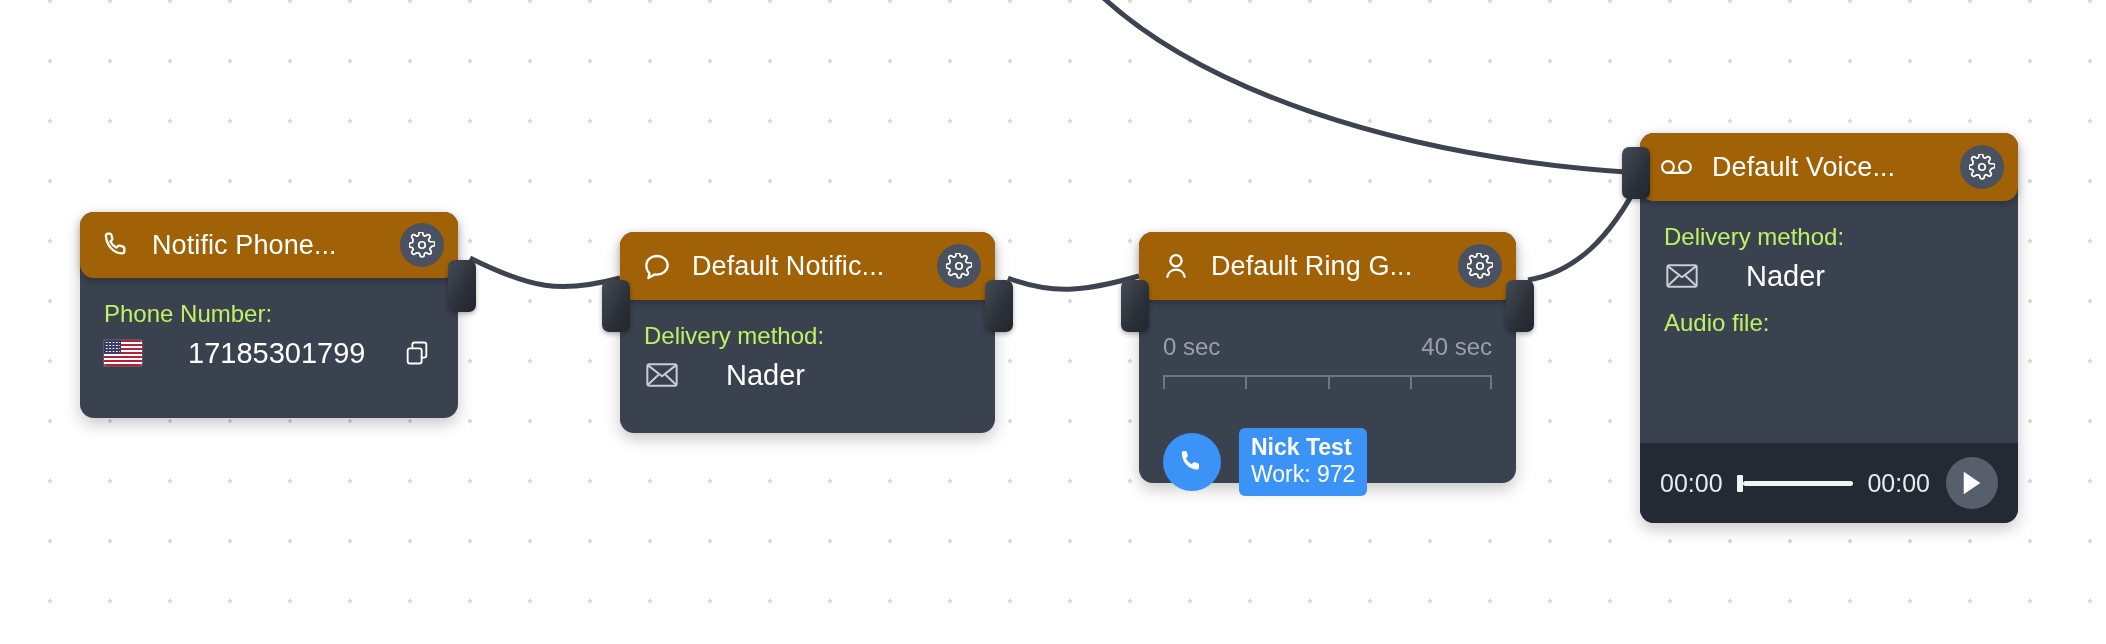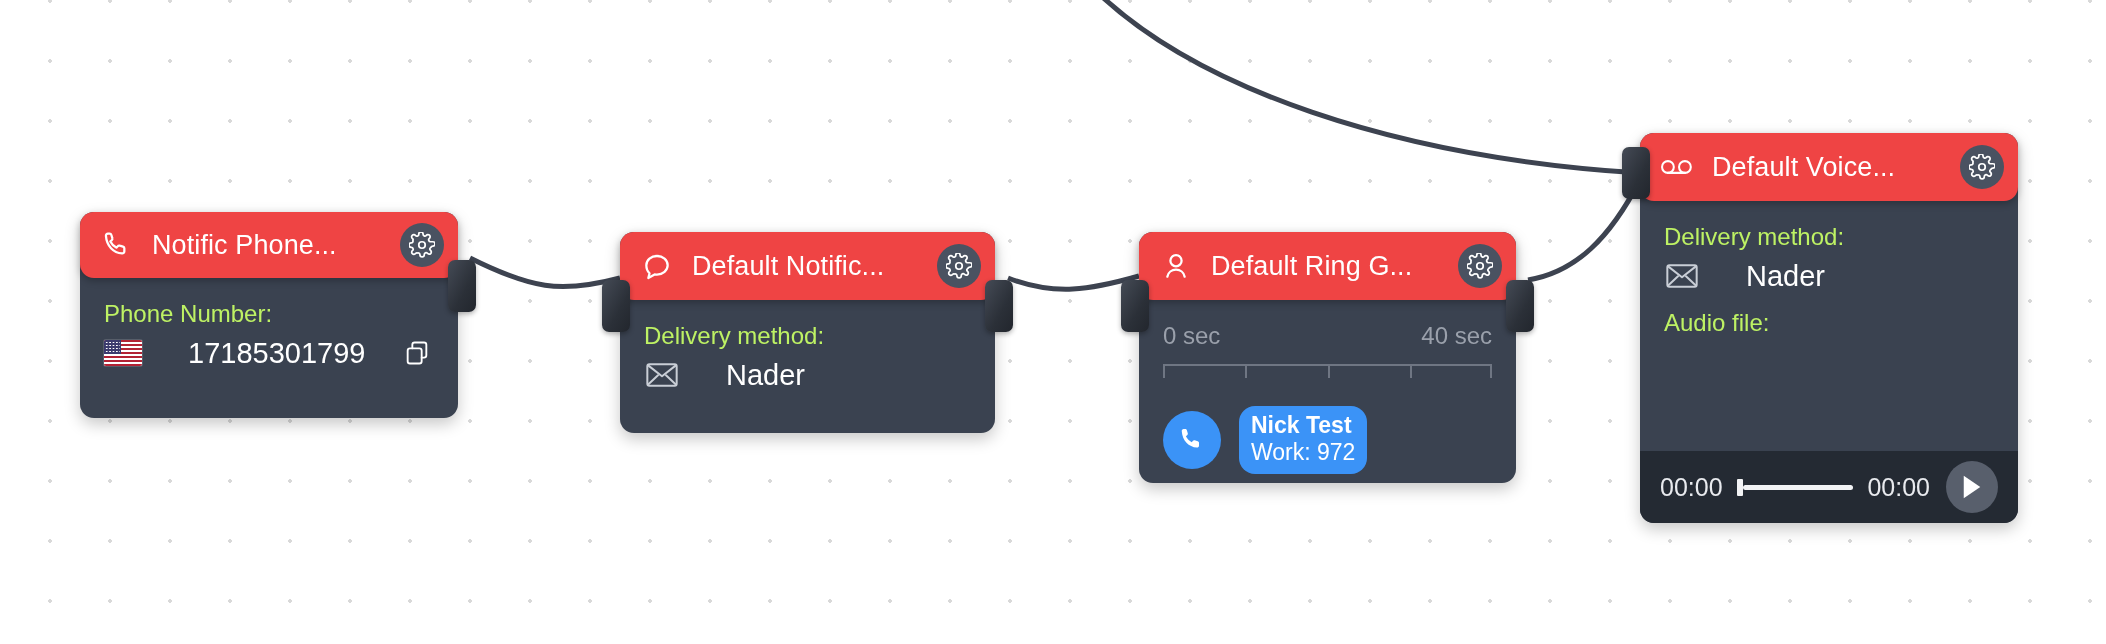--- a/index.html
+++ b/index.html
@@ -25,21 +25,21 @@
     position:absolute;
     border-radius:14px;
     background:#3a4250;
     box-shadow:0 6px 16px rgba(0,0,0,.22);
     color:#ffffff;
     box-sizing:border-box;
   }
   .node-header{
     position:relative;
     height:68px;
-    background:#ef4444;
+    background:#a16207;
     border-radius:14px;
     display:flex;
     align-items:center;
     padding:0 14px 0 20px;
     box-shadow:0 3px 7px rgba(0,0,0,.25);
     z-index:3;
     box-sizing:border-box;
   }
   .node-title{
     font-size:27px;
@@ -91,41 +91,41 @@
     background-image:radial-gradient(circle,#fff .7px,transparent .8px);
     background-size:3.4px 3px;}
   .copy-btn{margin-left:auto;width:34px;height:34px;display:flex;align-items:center;justify-content:center;cursor:pointer;}
 
   
   #node-notif{left:620px;top:232px;width:375px;height:201px;}
 
   
   #node-ring{left:1139px;top:232px;width:377px;height:251px;}
   #node-ring .node-body{padding:18px 0 0 0;}
-  .ring-scale{position:relative;margin:4px 24px;}
+  .ring-scale{position:relative;margin:15px 24px;}
   .ring-scale-labels{display:flex;justify-content:space-between;font-size:24px;color:#9aa0ab;}
   .ring-ticks{position:relative;height:20px;margin-top:14px;border-top:2px solid #6f7683;}
   .ring-ticks i{position:absolute;top:0;width:2px;height:12px;background:#6f7683;}
   .ring-row{display:flex;align-items:center;padding:16px 0 0 24px;}
   .ring-avatar{
     width:58px;height:58px;border-radius:50%;background:#3b93f7;flex:none;
     display:flex;align-items:center;justify-content:center;
   }
   .ring-chip{
-    margin-left:18px;background:#3b93f7;border-radius:16px;
+    margin-left:18px;background:#3b93f7;border-radius:6px;
     padding:6px 12px 8px 12px;line-height:1.18;color:#fff;
     font-size:23px;font-weight:700;white-space:nowrap;
   }
   .ring-chip .sub{font-weight:400;font-size:23px;}
 
   
   #node-vm{left:1640px;top:133px;width:378px;height:390px;}
   #node-vm .node-body{padding:22px 24px 14px 24px;}
   .vm-audio{
-    position:absolute;left:0;right:0;bottom:0;height:72px;
+    position:absolute;left:0;right:0;bottom:0;height:80px;
     background:#242a33;border-radius:0 0 14px 14px;
     display:flex;align-items:center;padding:16px 20px;box-sizing:border-box;
   }
   .vm-time{font-size:25px;color:#e8eaee;font-weight:400;}
   .vm-bar{flex:1;display:flex;align-items:center;margin:0 14px;height:10px;position:relative;}
   .vm-bar .track{position:absolute;left:6px;right:0;height:5px;background:#f2f3f5;border-radius:3px;}
   .vm-bar .knob{position:absolute;left:0;width:6px;height:17px;background:#f2f3f5;border-radius:1px;}
   .play-btn{
     width:52px;height:52px;border-radius:50%;background:#585f6c;
     display:flex;align-items:center;justify-content:center;margin-left:16px;flex:none;cursor:pointer;

